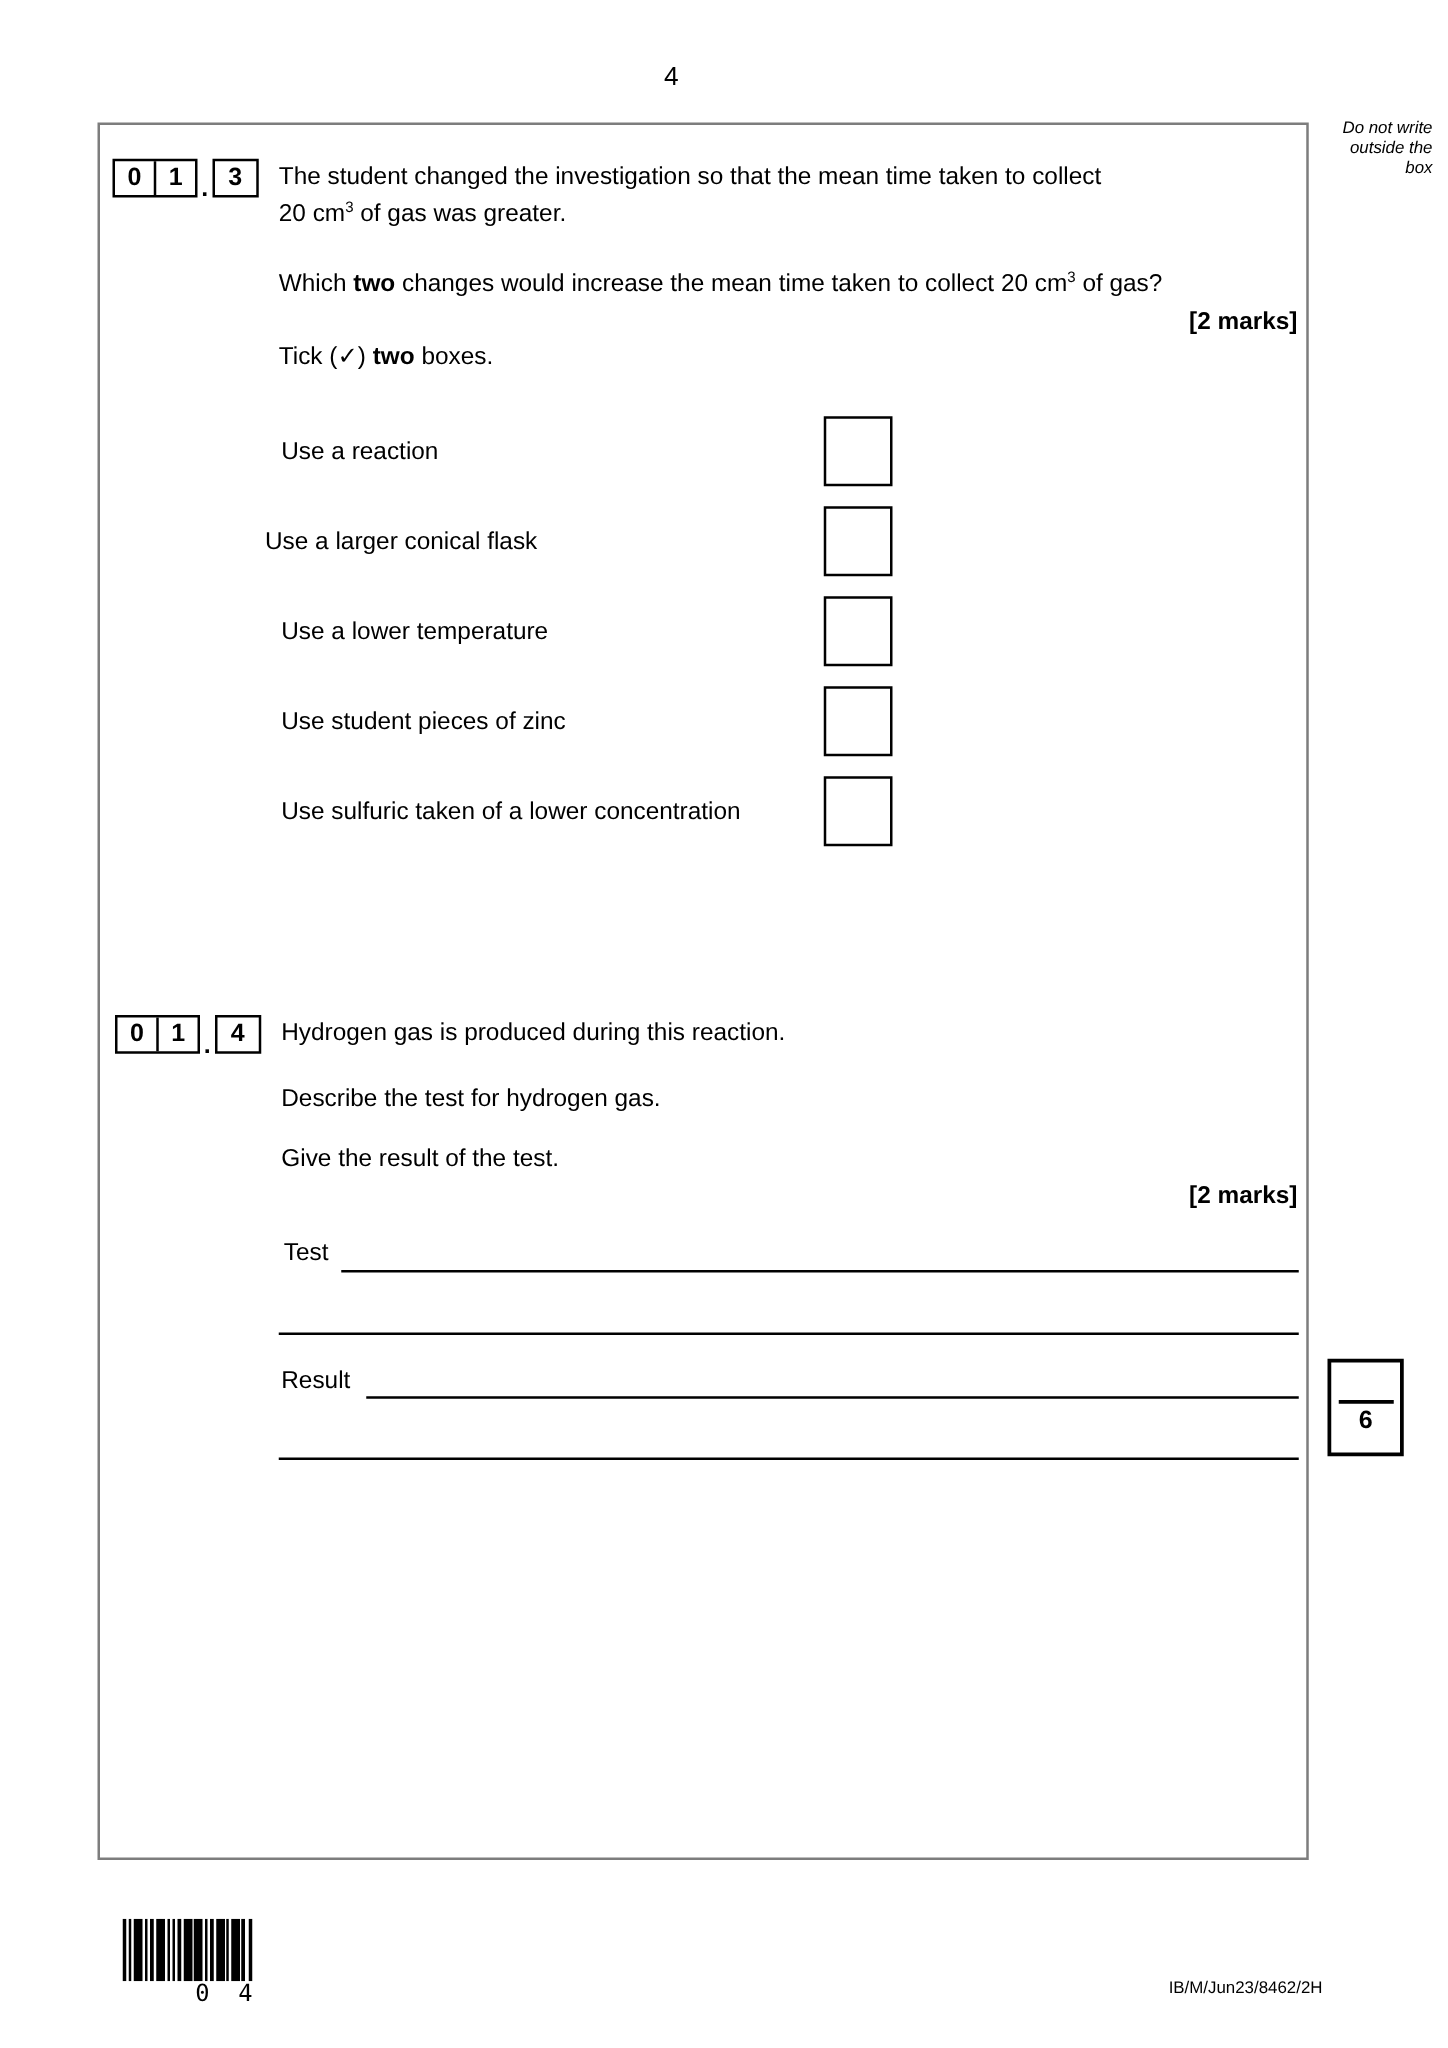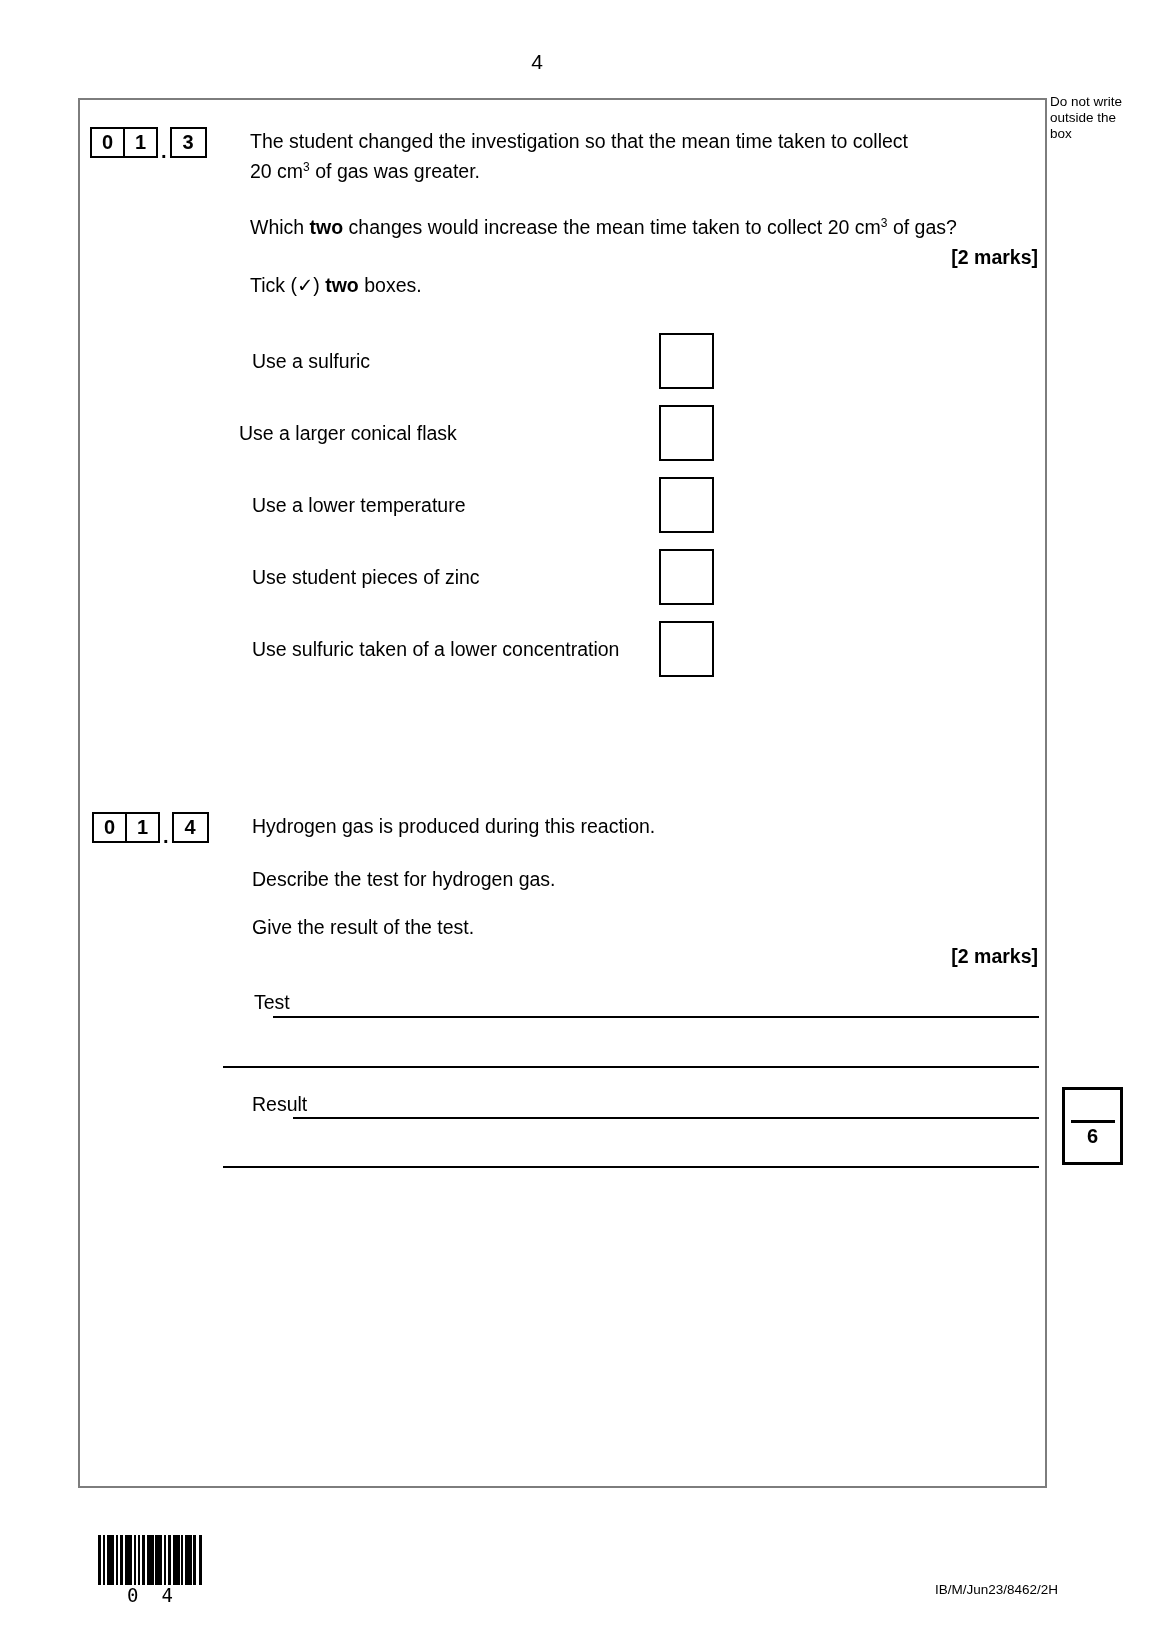--- a/index.html
+++ b/index.html
@@ -5,47 +5,47 @@
   html,body{margin:0;padding:0;background:#ffffff;}
   body{
     width:1158px;height:1638px;position:relative;
     font-family:"Liberation Sans","DejaVu Sans",sans-serif;
     color:#000;
   }
   .page{position:absolute;left:0;top:0;width:1158px;height:1638px;background:#fff;overflow:hidden;}
 
   .page-number{position:absolute;left:487px;top:50px;width:100px;text-align:center;font-size:21px;}
 
-  .margin-note{position:absolute;left:1050px;top:94px;width:96px;font-size:13.5px;line-height:16px;text-align:left;}
+  .margin-note{position:absolute;left:1050px;top:94px;width:96px;font-style:italic;font-size:13.5px;line-height:16px;text-align:right;}
 
   .main-box{position:absolute;left:78px;top:98px;width:969px;height:1390px;border:2px solid #7d7d7d;box-sizing:border-box;background:#fff;}
 
   
   .qnum{position:absolute;display:flex;align-items:flex-end;}
   .qnum-cells{display:flex;border:2px solid #000;background:#fff;}
   .qnum-cell{width:31px;height:27px;display:flex;align-items:center;justify-content:center;font-weight:bold;font-size:20px;}
   .qnum-cell-right{border-left:2px solid #000;}
   .qnum-dot{font-weight:bold;font-size:20px;margin:0 3px;line-height:14px;}
   .qnum-single{border:2px solid #000;width:33px;height:27px;display:flex;align-items:center;justify-content:center;font-weight:bold;font-size:20px;background:#fff;}
 
-  .qtext{position:absolute;font-size:19.5px;line-height:26px;white-space:nowrap;margin-left:27px;}
+  .qtext{position:absolute;font-size:19.5px;line-height:26px;white-space:nowrap;}
   .bold{font-weight:bold;}
   sup{font-size:12px;line-height:0;}
   .marks{position:absolute;font-size:19.5px;font-weight:bold;white-space:nowrap;}
 
   .checkbox{position:absolute;left:579px;width:51px;height:52px;border:2px solid #000;background:#fff;}
 
   .write-line{position:absolute;height:0;border-top:2px solid #000;}
 
   .totals-box{position:absolute;left:1062px;top:1087px;width:61px;height:78px;border:3px solid #000;box-sizing:border-box;text-align:center;}
   .totals-rule{margin:30px auto 2px auto;width:44px;border-top:3px solid #000;height:0;}
   .totals-value{font-weight:bold;font-size:20px;}
 
   .barcode{position:absolute;left:98px;top:1535px;width:104px;height:50px;}
-  .barcode-digits{position:absolute;left:98px;top:1584px;width:104px;text-align:center;font-family:"DejaVu Sans Mono","Liberation Mono",monospace;font-size:19px;white-space:pre;}
+  .barcode-digits{position:absolute;left:98px;top:1584px;width:104px;text-align:right;font-family:"DejaVu Sans Mono","Liberation Mono",monospace;font-size:19px;white-space:pre;}
 
   .footer-code{position:absolute;right:100px;top:1582px;font-size:13.5px;white-space:nowrap;text-align:right;}
 </style>
 </head>
 <body>
 
 <div class="page">
 
   <div class="page-number">4</div>
 
@@ -75,21 +75,21 @@
     <div class="qtext" style="left:143px;top:114px">
       <span>Which </span><span class="bold">two</span><span> changes would increase the mean time taken to collect 20 cm</span><sup>3</sup><span> of gas?</span>
     </div>
 
     <div class="marks" style="right:7px;top:146px">[2 marks]</div>
 
     <div class="qtext" style="left:143px;top:172px">
       <span>Tick (</span><span>✓</span><span>) </span><span class="bold">two</span><span> boxes.</span>
     </div>
 
-    <div class="qtext" style="left:145px;top:248px">Use a sulfuric</div>
+    <div class="qtext" style="left:145px;top:248px">Use a reaction</div>
     <div class="checkbox" style="top:233px"></div>
 
     <div class="qtext" style="left:132px;top:320px">Use a larger conical flask</div>
     <div class="checkbox" style="top:305px"></div>
 
     <div class="qtext" style="left:145px;top:392px">Use a lower temperature</div>
     <div class="checkbox" style="top:377px"></div>
 
     <div class="qtext" style="left:145px;top:464px">Use student pieces of zinc</div>
     <div class="checkbox" style="top:449px"></div>

